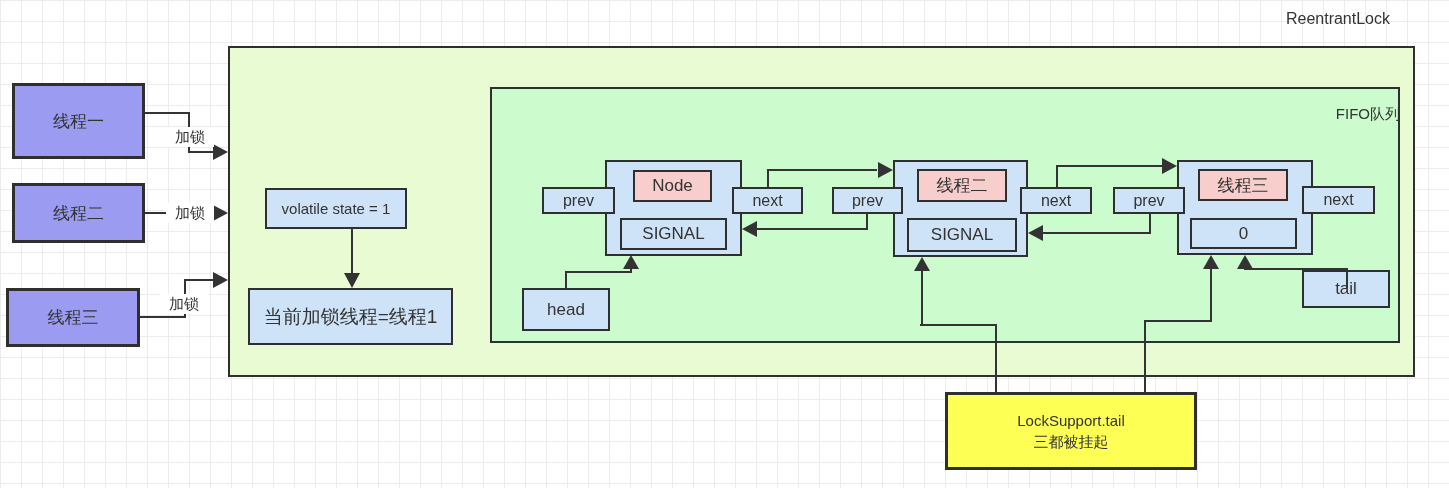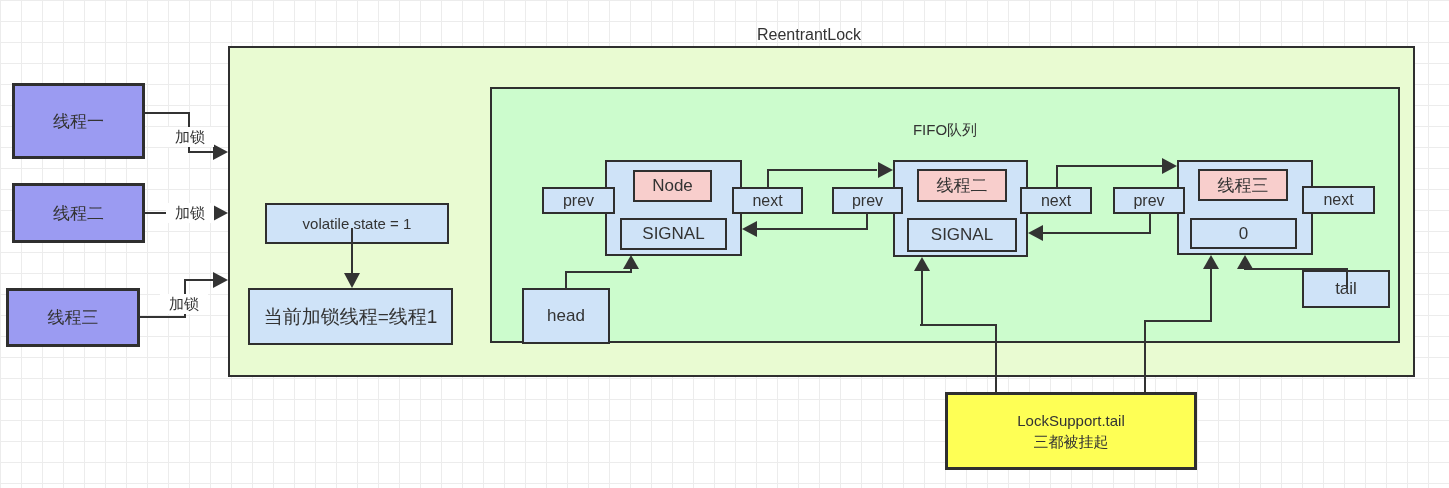--- a/index.html
+++ b/index.html
@@ -16,21 +16,21 @@
     position:absolute;box-sizing:border-box;border:2px solid #2f2f2f;
     display:flex;align-items:center;justify-content:center;
     text-align:center;white-space:nowrap;
   }
   .thread{background:var(--thread-fill);border-width:3px;font-size:17px;}
   .blue{background:var(--blue-fill);}
   .pink{background:var(--pink-fill);}
   .green-outer{background:var(--green-outer);}
   .green-inner{background:var(--green-inner);}
   .note{background:var(--note-fill);border-width:3px;}
-  .lbl{position:absolute;text-align:center;white-space:nowrap;margin-top:16px;}
+  .lbl{position:absolute;text-align:right;white-space:nowrap;}
   .ln{position:absolute;background:var(--line,#333);}
   .arr{position:absolute;width:0;height:0;}
   .arr-r{border-top:8px solid transparent;border-bottom:8px solid transparent;border-left:15px solid var(--line,#333);}
   .arr-l{border-top:8px solid transparent;border-bottom:8px solid transparent;border-right:15px solid var(--line,#333);}
   .arr-u{border-left:8px solid transparent;border-right:8px solid transparent;border-bottom:14px solid var(--line,#333);}
   .arr-d{border-left:8px solid transparent;border-right:8px solid transparent;border-top:15px solid var(--line,#333);}
   .edge-label{position:absolute;background:#ffffff;font-size:15px;line-height:20px;text-align:center;padding:0 2px;}
   .note .nline{line-height:21px;font-size:15px;}
 </style>
 </head>
@@ -42,42 +42,42 @@
 
   <div class="bx green-outer" style="left:228px;top:46px;width:1187px;height:331px;"></div>
 
   <div class="bx green-inner" style="left:490px;top:87px;width:910px;height:256px;"></div>
   <div class="lbl" style="left:490px;top:105px;width:910px;font-size:15px;">FIFO队列</div>
 
   <div class="bx thread" style="left:12px;top:83px;width:133px;height:76px;">线程一</div>
   <div class="bx thread" style="left:12px;top:183px;width:133px;height:60px;">线程二</div>
   <div class="bx thread" style="left:6px;top:288px;width:134px;height:59px;">线程三</div>
 
-  <div class="bx blue" style="left:265px;top:203px;width:184px;height:41px;font-size:15px;">volatile state = 1</div>
+  <div class="bx blue" style="left:265px;top:188px;width:142px;height:41px;font-size:15px;">volatile state = 1</div>
   <div class="bx blue" style="left:248px;top:288px;width:205px;height:57px;font-size:19px;">当前加锁线程=线程1</div>
 
   <div class="bx blue" style="left:605px;top:160px;width:137px;height:96px;"></div>
   <div class="bx pink" style="left:633px;top:170px;width:79px;height:32px;font-size:17px;">Node</div>
   <div class="bx blue" style="left:620px;top:218px;width:107px;height:32px;font-size:17px;">SIGNAL</div>
   <div class="bx blue" style="left:542px;top:187px;width:73px;height:27px;font-size:16px;">prev</div>
   <div class="bx blue" style="left:732px;top:187px;width:71px;height:27px;font-size:16px;">next</div>
 
   <div class="bx blue" style="left:893px;top:160px;width:135px;height:97px;"></div>
   <div class="bx pink" style="left:917px;top:169px;width:90px;height:33px;font-size:17px;">线程二</div>
   <div class="bx blue" style="left:907px;top:218px;width:110px;height:34px;font-size:17px;">SIGNAL</div>
   <div class="bx blue" style="left:832px;top:187px;width:71px;height:27px;font-size:16px;">prev</div>
   <div class="bx blue" style="left:1020px;top:187px;width:72px;height:27px;font-size:16px;">next</div>
 
   <div class="bx blue" style="left:1177px;top:160px;width:136px;height:95px;"></div>
   <div class="bx pink" style="left:1198px;top:169px;width:90px;height:32px;font-size:17px;">线程三</div>
   <div class="bx blue" style="left:1190px;top:218px;width:107px;height:31px;font-size:17px;">0</div>
   <div class="bx blue" style="left:1113px;top:187px;width:72px;height:27px;font-size:16px;">prev</div>
   <div class="bx blue" style="left:1302px;top:186px;width:73px;height:28px;font-size:16px;">next</div>
 
-  <div class="bx blue" style="left:522px;top:288px;width:88px;height:56px;font-size:17px;">head</div>
+  <div class="bx blue" style="left:522px;top:288px;width:88px;height:43px;font-size:17px;">head</div>
   <div class="bx blue" style="left:1302px;top:270px;width:88px;height:38px;font-size:17px;">tail</div>
 
   <div class="edge">
     <div class="ln" style="left:145px;top:112px;width:45px;height:2px;"></div>
     <div class="ln" style="left:188px;top:112px;width:2px;height:41px;"></div>
     <div class="ln" style="left:188px;top:151px;width:28px;height:2px;"></div>
     <div class="arr arr-r" style="left:213px;top:144px;"></div>
   </div>
 
   <div class="edge">

